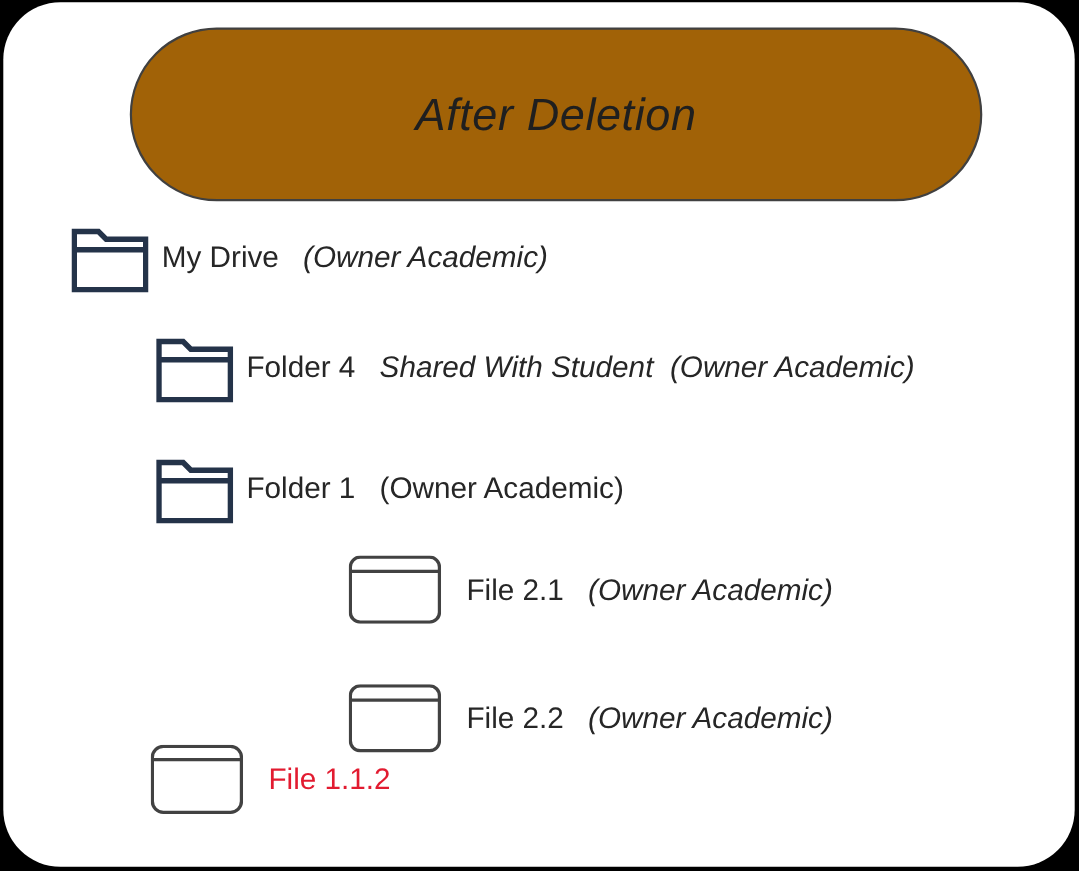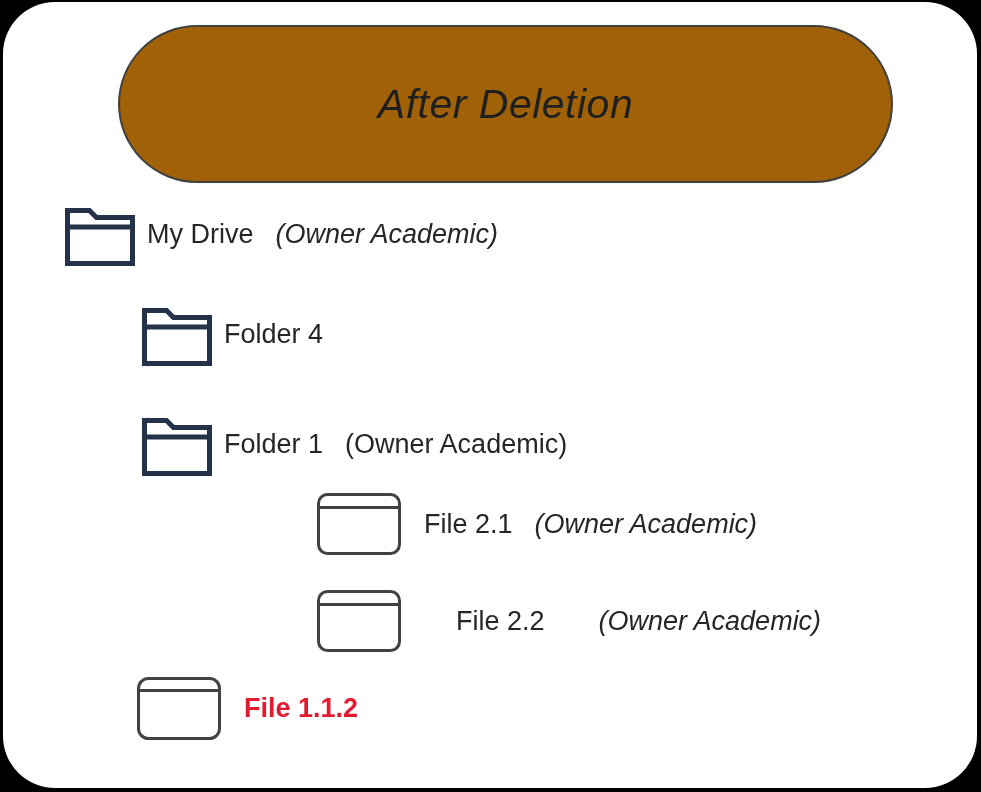--- a/index.html
+++ b/index.html
@@ -23,27 +23,27 @@
   }
   .row{
     position:absolute;display:flex;align-items:center;
     font-size:27px;color:#262626;white-space:pre;
   }
   .icon{display:block;line-height:0;flex:0 0 auto;}
   .row .label{margin-left:12px;}
   .row-file .label{margin-left:23px;}
   .row .detail{margin-left:22px;white-space:pre;}
   .italic{font-style:italic;}
-  .red{color:#e21b30;font-weight:bold;}
+  .red{color:#e21b30;}
   
   .r0{left:17px;top:201px;}
   .r1{left:94px;top:301px;}
   .r2{left:94px;top:411px;}
-  .r3{left:269px;top:491px;text-align:center;}
-  .r4{left:269px;top:588px;gap:32px;}
+  .r3{left:269px;top:503px;text-align:center;}
+  .r4{left:269px;top:620px;}
   .r5{left:89px;top:675px;}
 </style>
 </head>
 <body>
 
 <div class="card">
 
   <div class="pill">
     <span class="title">After Deletion</span>
   </div>
@@ -60,20 +60,21 @@
   </div>
 
   <div class="row row-folder r1">
     <span class="icon">
       <svg width="70" height="63" viewBox="0 0 70 63">
         <path d="M2.5 7.5 H24.5 L31.5 14.5 H67.5 V60.5 H2.5 Z" fill="none" stroke="#243349" stroke-width="5" stroke-linejoin="miter"></path>
         <line x1="2.5" y1="24" x2="67.5" y2="24" stroke="#243349" stroke-width="5"></line>
       </svg>
     </span>
     <span class="label">Folder 4</span>
+    <span class="detail italic">Shared With Student  (Owner Academic)</span>
   </div>
 
   <div class="row row-folder r2">
     <span class="icon">
       <svg width="70" height="63" viewBox="0 0 70 63">
         <path d="M2.5 7.5 H24.5 L31.5 14.5 H67.5 V60.5 H2.5 Z" fill="none" stroke="#243349" stroke-width="5" stroke-linejoin="miter"></path>
         <line x1="2.5" y1="24" x2="67.5" y2="24" stroke="#243349" stroke-width="5"></line>
       </svg>
     </span>
     <span class="label">Folder 1</span>

